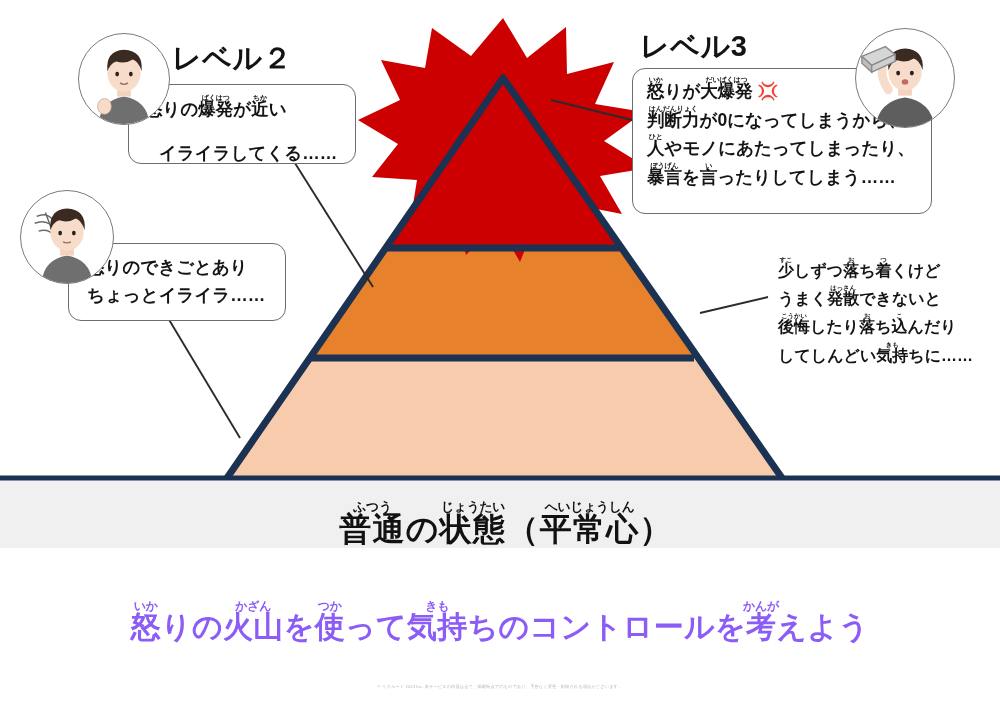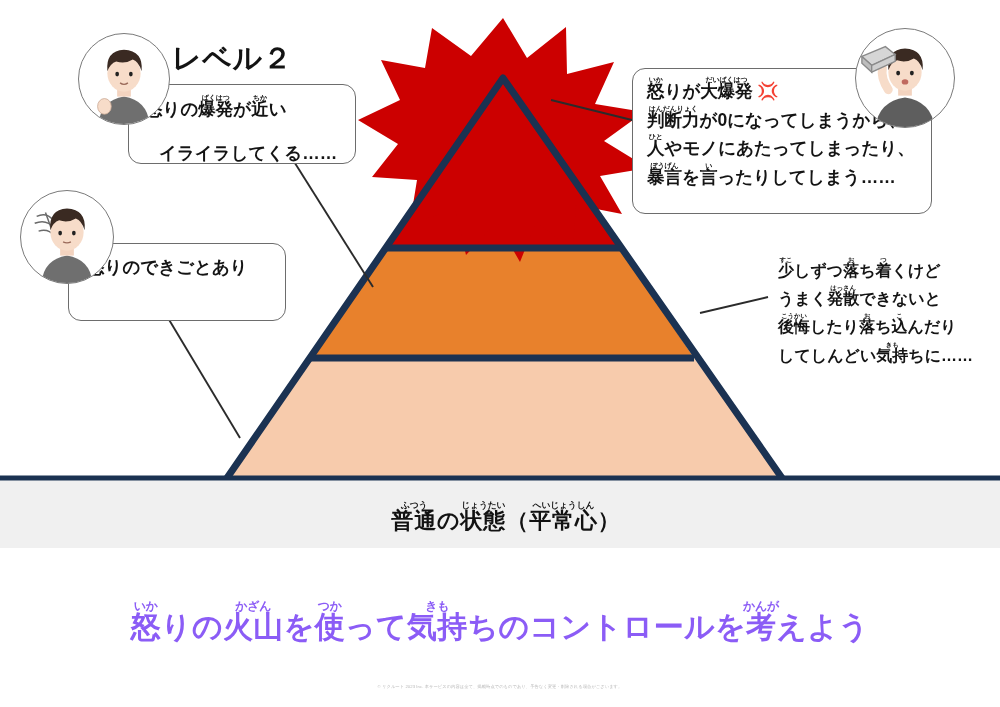--- a/index.html
+++ b/index.html
@@ -88,21 +88,21 @@
     overflow: hidden;
     z-index: 8;
   }
   .avatar svg { display: block; width: 100%; height: 100%; }
 
   
   #ground-label {
     position: absolute;
     left: 0; right: 0;
     text-align: center;
-    font-size: 22px;
+    font-size: 32px;
     font-weight: 700;
     letter-spacing: 0.04em;
     color: #121212;
     z-index: 6;
     white-space: nowrap;
     margin-left: 12px;
   }
 
   
   #headline {
@@ -211,23 +211,27 @@
       <path d="M43 52 q4 2 8 0" stroke="#9a6a5a" stroke-width="1.4" fill="none"></path>
     </svg>
   </div>
 
 
   <div class="callout" style="left:68px; top:243px; width:218px; height:78px;">
     <div class="lines" style="padding:8px 0 0 18px;">
       <div>
         <ruby>怒<rt>いか</rt></ruby>りのできごとあり
       </div>
-    </div>
-  </div>
-
+      <div>ちょっとイライラ……</div>
+    </div>
+  </div>
+
+  <div class="abs level-title" style="left:640px; top:32px;">
+    <span>レベル3</span>
+  </div>
 
   <div class="callout" style="left:632px; top:68px; width:300px; height:146px;">
     <div class="lines" style="padding:7px 0 0 14px; line-height:1.52;">
       <div>
         <ruby>怒<rt>いか</rt></ruby>りが<ruby>大爆発<rt>だいばくはつ</rt></ruby>
         <span style="color:#111;">💢</span>
       </div>
       <div>
         <ruby>判断力<rt>はんだんりょく</rt></ruby>が0になってしまうから、
       </div>

